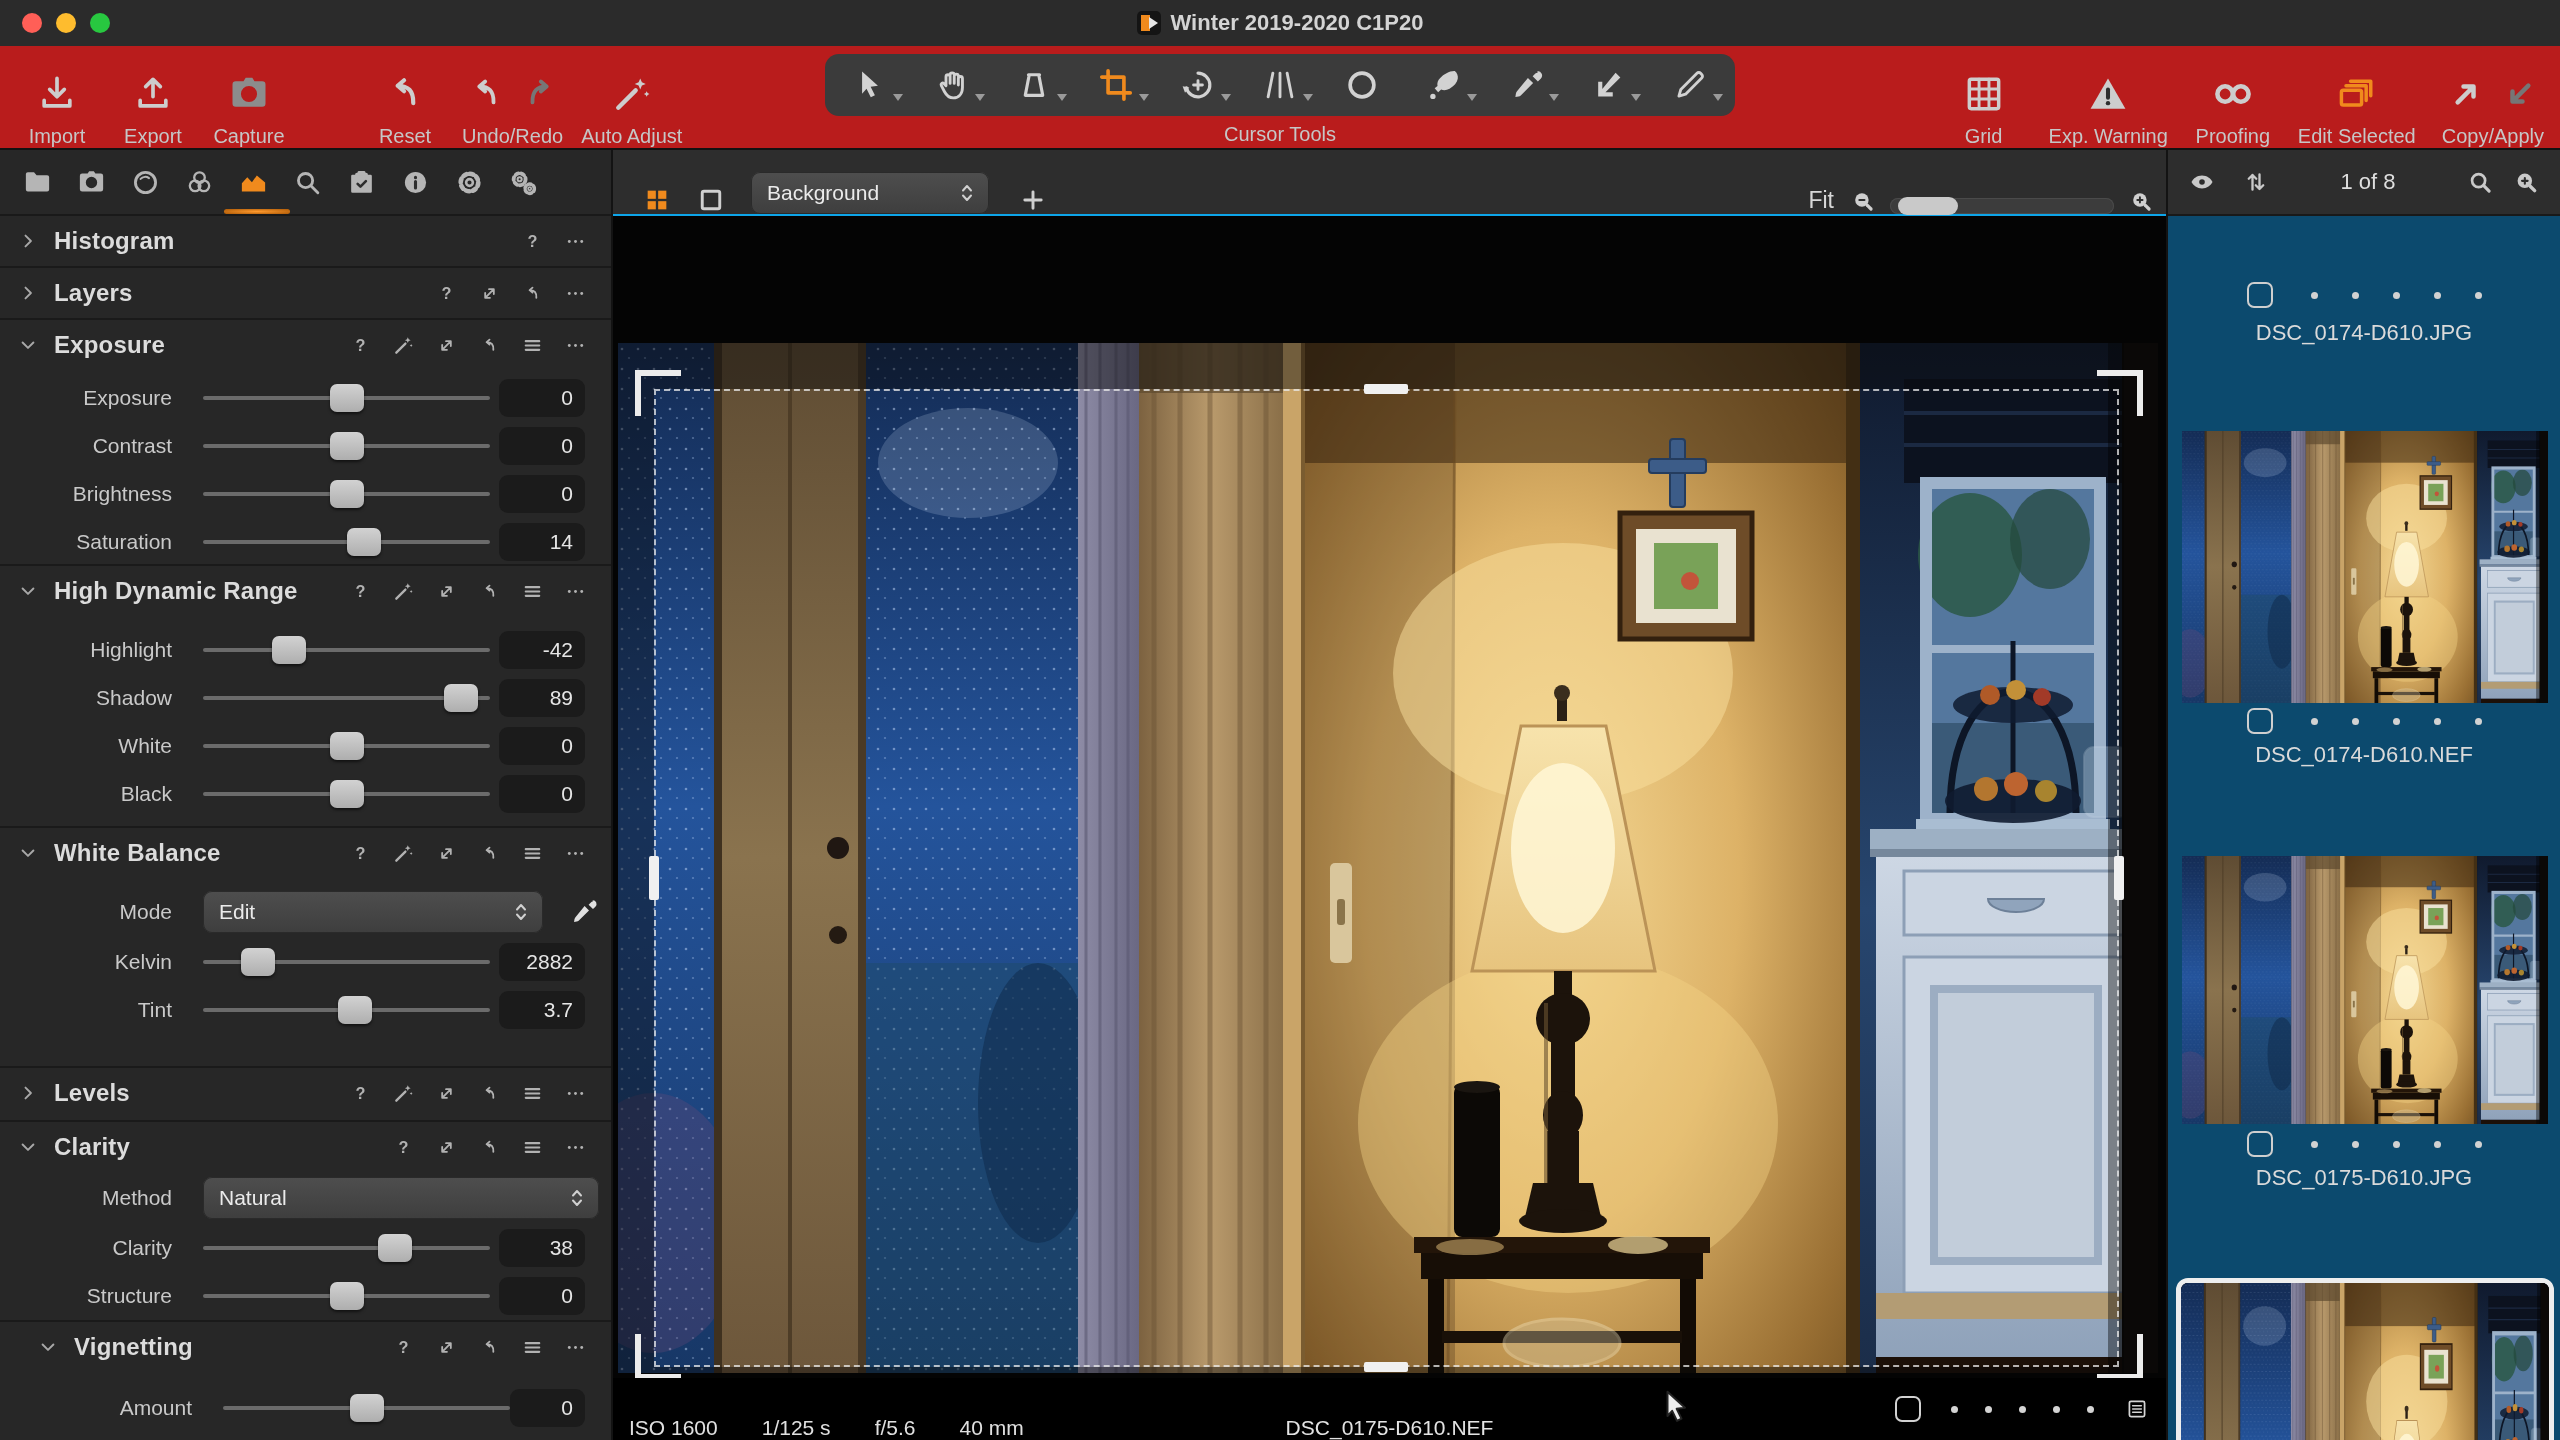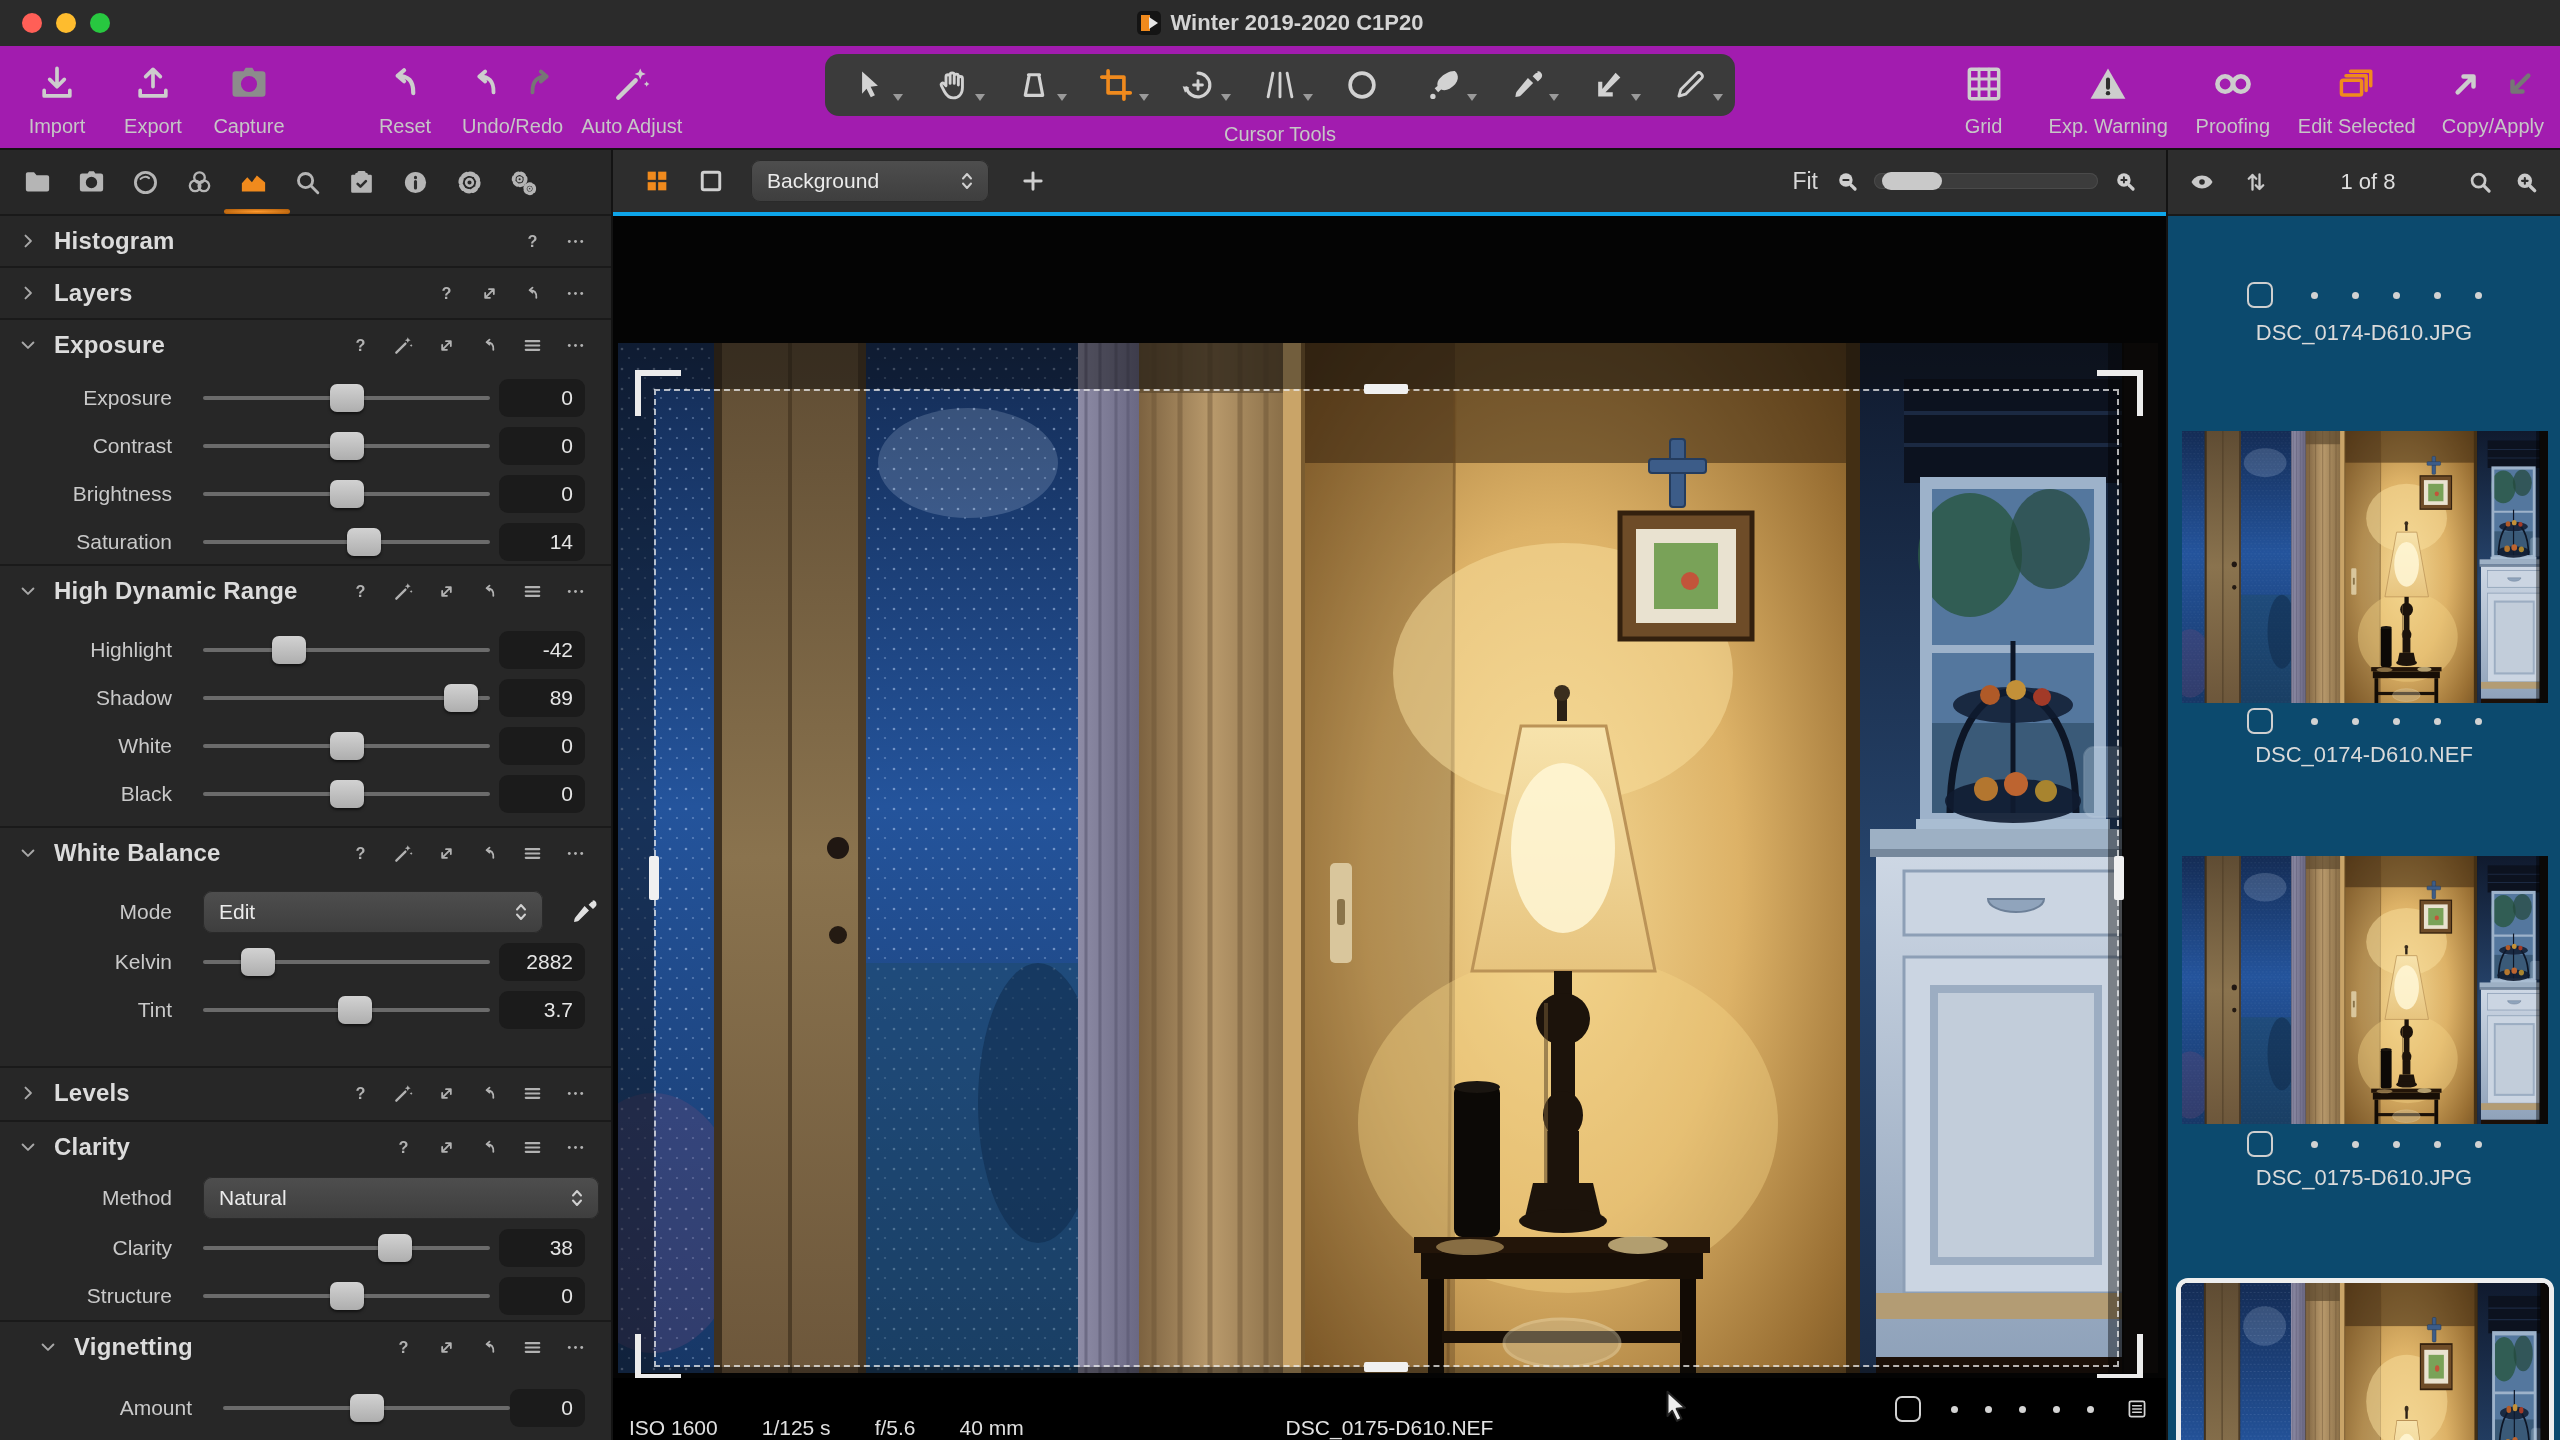--- a/index.html
+++ b/index.html
@@ -12,22 +12,22 @@
   .lights { position:absolute; left:22px; top:13px; display:flex; gap:14px; }
   .light { width:20px; height:20px; border-radius:50%; }
   .light.red{ background:#ff5f57; } .light.yellow{ background:#febc2e; } .light.green{ background:#28c840; }
   .wtitle { margin:0 auto; display:flex; align-items:center; gap:10px; color:#d4d4d4; font-size:22px; font-weight:bold; }
   .appicon { width:24px; height:24px; border-radius:5px; background:#141414; position:relative; overflow:hidden; }
   .appicon:before{ content:""; position:absolute; left:4px; top:4px; width:9px; height:16px; background:#f08a1d; }
   .appicon:after{ content:""; position:absolute; right:3px; top:6px; width:0; height:0;
      border-left:9px solid #e6e6e6; border-top:6px solid transparent; border-bottom:6px solid transparent; }
 
   
-  .toolbar { height:104px; position:relative; display:flex; align-items:center; padding-top:6px;
-     background:#a21caf; border-bottom:2px solid #121212; }
+  .toolbar { height:104px; position:relative; display:flex; align-items:flex-end; padding-top:6px;
+     background:#b91c1c; border-bottom:2px solid #121212; }
   .tgroup { display:flex; }
   .tgroup.left { padding-left:18px; gap:18px; }
   .tgroup.right { margin-left:auto; padding-right:16px; gap:26px; }
   .tbtn { display:flex; flex-direction:column; align-items:center; gap:9px; min-width:78px; cursor:default; }
   .tbtn.gap { margin-left:60px; }
   .ticon { width:44px; height:44px; color:#cdcdcd; display:inline-flex; }
   .ticon.small { width:40px; height:40px; }
   .ticon.dim { color:#767676; }
   .ticon.gray { color:#8c8c8c; }
   .ticon.orange { color:#f08a1d; }
@@ -74,22 +74,22 @@
      box-shadow:inset 0 0 0 1px #2a2a2a; }
   .selectbox .updown { margin-left:auto; width:24px; height:24px; color:#d0d0d0; display:inline-flex; }
   .w340 { width:340px; } .w396 { width:396px; }
   .wb-dropper { width:32px; height:32px; color:#e0e0e0; margin-left:24px; display:inline-flex; }
   .mt4{ margin-top:4px; } .mt8{ margin-top:8px; } .mt10{ margin-top:10px; } .mt12{ margin-top:12px; }
   .h52{height:52px;} .h54{height:54px;} .h246{height:246px;} .h262{height:262px;} .h240{height:240px;} .h200{height:200px;}
   .sect.last { border-bottom:none; flex:1;margin-left:20px; }
 
   
   .viewer { flex:1; display:flex; flex-direction:column; min-width:0; }
-  .vtoolbar { height:66px; flex:none; background:#2d2d2d; border-bottom:4px solid #0ea5e9;
-     display:flex; align-items:center; padding:0 28px 0 30px; }
+  .vtoolbar { height:66px; flex:none; background:#2d2d2d; border-bottom:2px solid #0ea5e9;
+     display:flex; align-items:flex-end; padding:0 12px 0 30px; }
   .vicon { width:28px; height:28px; color:#cfcfcf; display:inline-flex; }
   .vicon.orange { color:#f08a1d; }
   .ml26{margin-left:26px;} .ml30{margin-left:30px;} .ml14{margin-left:14px;}
   .vtb-select { width:238px; height:42px; margin-left:26px; }
   .fitlabel { font-size:23px; color:#d8d8d8; margin-right:16px; }
   .zoomtrack { width:224px; height:16px; background:#3c3c3c; border-radius:8px; position:relative;
      box-shadow:inset 0 0 0 1px #4a4a4a; }
   .zoomthumb { position:absolute; left:8px; top:50%; transform:translateY(-50%); width:60px; height:18px;
      background:#c9c9c9; border-radius:9px; }
   .spacer { flex:1; }

